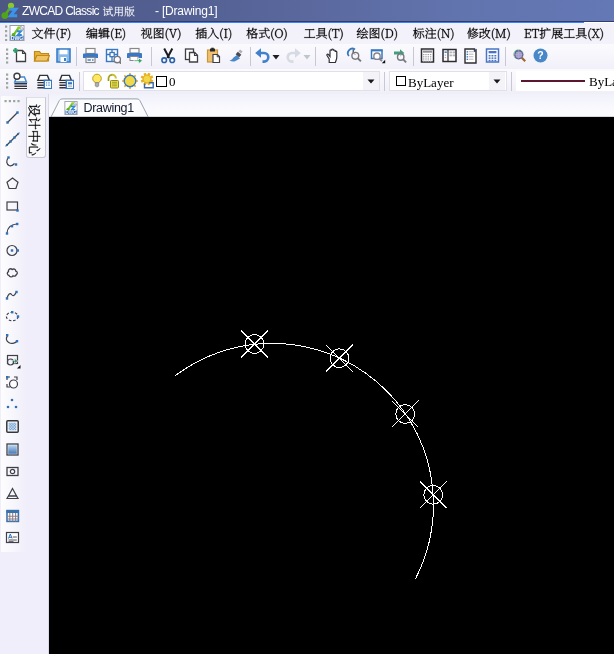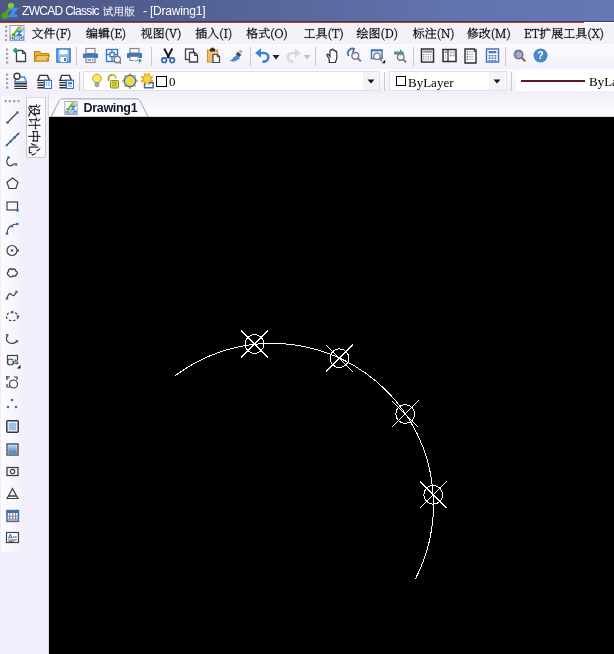--- a/index.html
+++ b/index.html
@@ -1,27 +1,27 @@
 <!DOCTYPE html>
 <html><head><meta charset="utf-8"><style>
 *{margin:0;padding:0;box-sizing:border-box}
 html,body{width:614px;height:654px;overflow:hidden;font-family:"Liberation Sans",sans-serif}
 .abs{position:absolute}
 </style></head><body>
-<div class="abs" style="left:0;top:0;width:584px;height:654px;background:#c2410c">
+<div class="abs" style="left:0;top:0;width:584px;height:654px;background:#3b82f6">
 <div class="abs" style="left:0;top:0;width:614px;height:22px;background:linear-gradient(to right,#4c5782 0%,#525e90 25%,#5a689e 50%,#6274ae 75%,#6478b6 100%);border-bottom:1px solid #2e3c6e">
 </div>
 <svg style="position:absolute;left:1px;top:1px" width="18" height="20" viewBox="0 0 18 20">
       <path d="M4.2 13.8L9.5 6.2" stroke="#5aaa1a" stroke-width="2.6"></path>
       <circle cx="10" cy="4.8" r="3.1" fill="#8cc828"></circle>
       <circle cx="3.8" cy="14.6" r="3.4" fill="#50a418"></circle>
       <path d="M8.5 8.2h6.3L9.6 14.8h6.6" stroke="#3c94e8" stroke-width="3" fill="none"></path>
     </svg>
 <div class="abs" style="left:22px;top:4px;color:#fff;font-size:12px;letter-spacing:-0.7px;white-space:nowrap">ZWCAD Classic</div>
-<div class="abs" style="left:143px;top:4px;color:#fff;font-size:12px;letter-spacing:-0.2px;white-space:nowrap">- [Drawing1]</div>
+<div class="abs" style="left:155px;top:4px;color:#fff;font-size:12px;letter-spacing:-0.2px;white-space:nowrap">- [Drawing1]</div>
 <div class="abs" style="left:0;top:23px;width:614px;height:21px;background:#f3f2fa"></div>
 <svg class="abs" style="left:5px;top:25px" width="4" height="16">
       <g fill="#9aa69e">
         <rect y="0.5" width="2.2" height="2.2"></rect>
         <rect y="5" width="2.2" height="2.2"></rect>
         <rect y="9.5" width="2.2" height="2.2"></rect>
         <rect y="14" width="2.2" height="2.2"></rect>
       </g>
     </svg>
 <svg style="position:absolute;left:9px;top:25px" width="17" height="17" viewBox="0 0 17 17">
@@ -337,21 +337,21 @@
 <svg style="position:absolute;left:64px;top:101px" width="14" height="14" viewBox="0 0 16 16">
       <rect x="1" y="0.5" width="14" height="15" fill="#fff" stroke="#989ea6"></rect>
       <path d="M11.2 0.5l3.8 3.8h-3.8z" fill="#e8ecf0" stroke="#989ea6" stroke-width="0.8"></path>
       <path d="M9.3 3.2L4.8 9.6" stroke="#70c020" stroke-width="2.2"></path>
       <circle cx="9.7" cy="2.9" r="1.6" fill="#8cd028"></circle>
       <circle cx="4.5" cy="10" r="1.9" fill="#58b018"></circle>
       <path d="M8 6.2h4.1L8.8 10h4" stroke="#3888d8" stroke-width="1.9" fill="none"></path>
       <rect x="1.5" y="10.8" width="13" height="4.2" fill="#2c68b8"></rect>
       <text x="8" y="14.6" font-size="5.2" font-weight="bold" fill="#fff" text-anchor="middle" font-family="Liberation Sans">DWG</text>
     </svg>
-<div class="abs" style="left:83.5px;top:100.5px;font-size:12.5px;font-weight:bold;letter-spacing:-0.3px;color:#10182c">Drawing1</div>
+<div class="abs" style="left:83.5px;top:100.5px;font-size:12.5px;font-weight:normal;letter-spacing:-0.3px;color:#10182c">Drawing1</div>
 <div class="abs" style="left:49px;top:117px;width:565px;height:537px;background:#000"></div>
 <svg class="abs" style="left:49px;top:117px" width="565" height="537" viewBox="0 0 565 537">
 <g stroke="#fff" stroke-width="1" fill="none" shape-rendering="crispEdges">
 <path d="M125.4 259.3 A161.37 161.37 0 0 1 366.3 462.2"></path>
 <circle cx="205.5" cy="227" r="9.4" fill="none"></circle>
         <path d="M192.1 213.6L218.9 240.4M192.1 240.4L218.9 213.6"></path>
         <circle cx="290.4" cy="241.2" r="9.4" fill="none"></circle>
         <path d="M277.0 227.79999999999998L303.79999999999995 254.6M277.0 254.6L303.79999999999995 227.79999999999998"></path>
         <circle cx="356.2" cy="297" r="9.4" fill="none"></circle>
         <path d="M342.8 283.6L369.59999999999997 310.4M342.8 310.4L369.59999999999997 283.6"></path>

